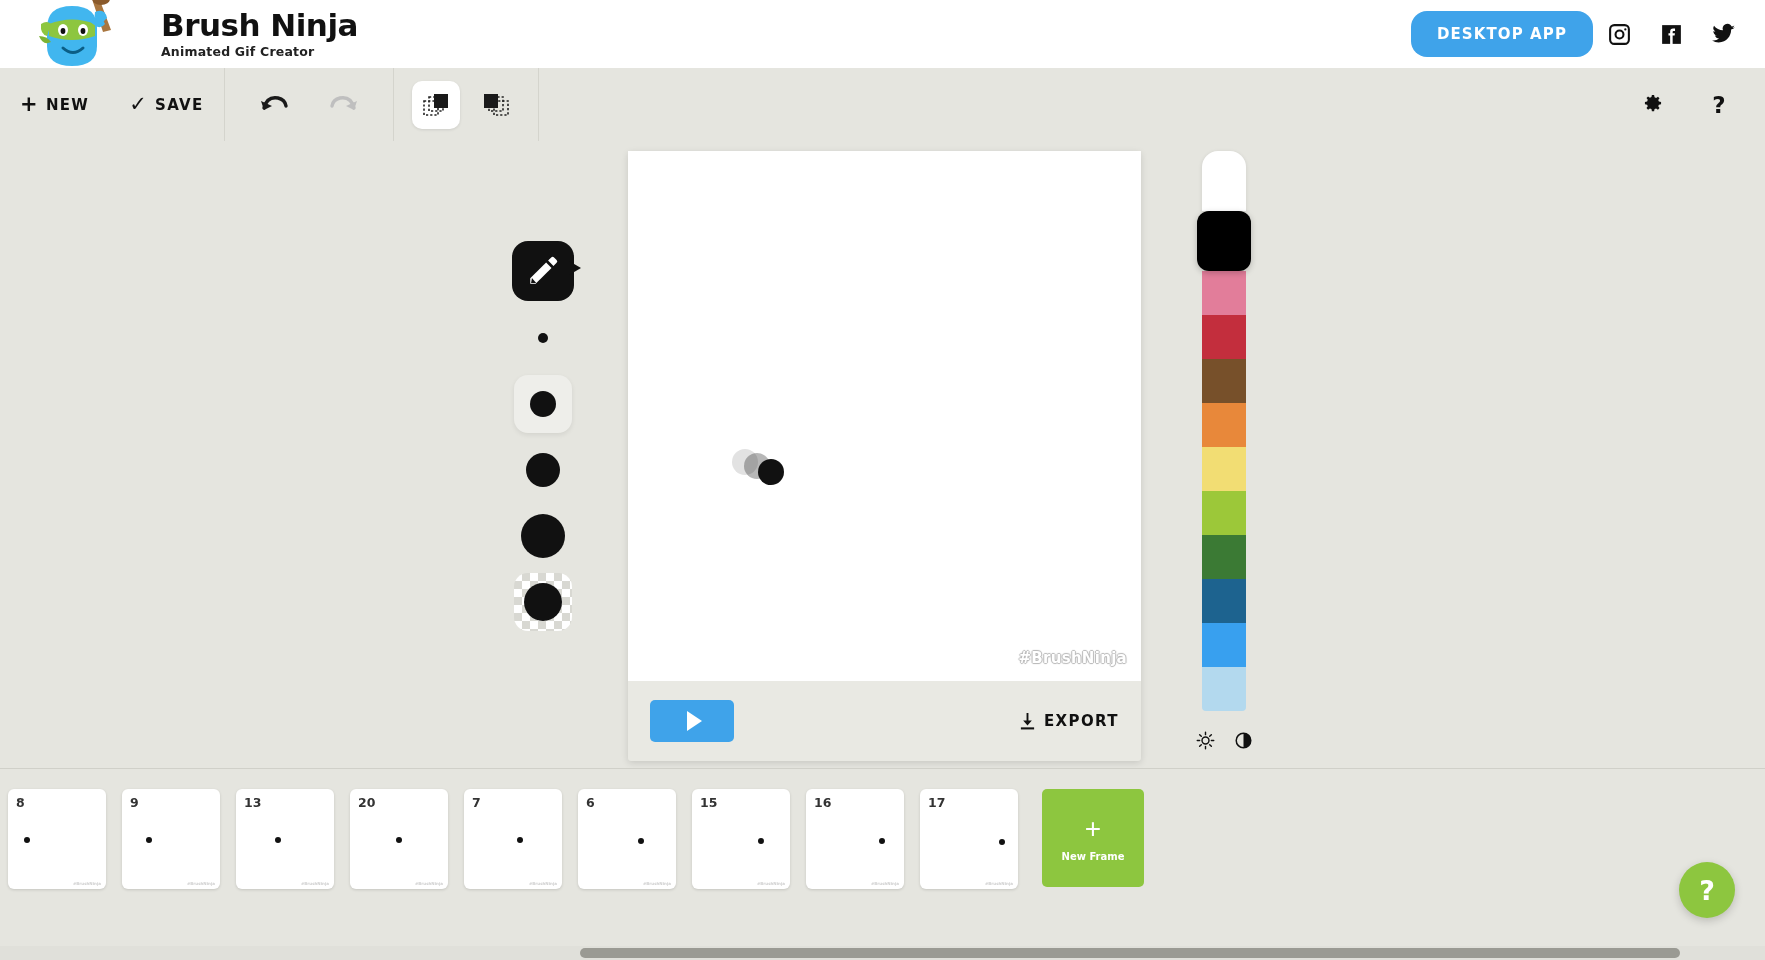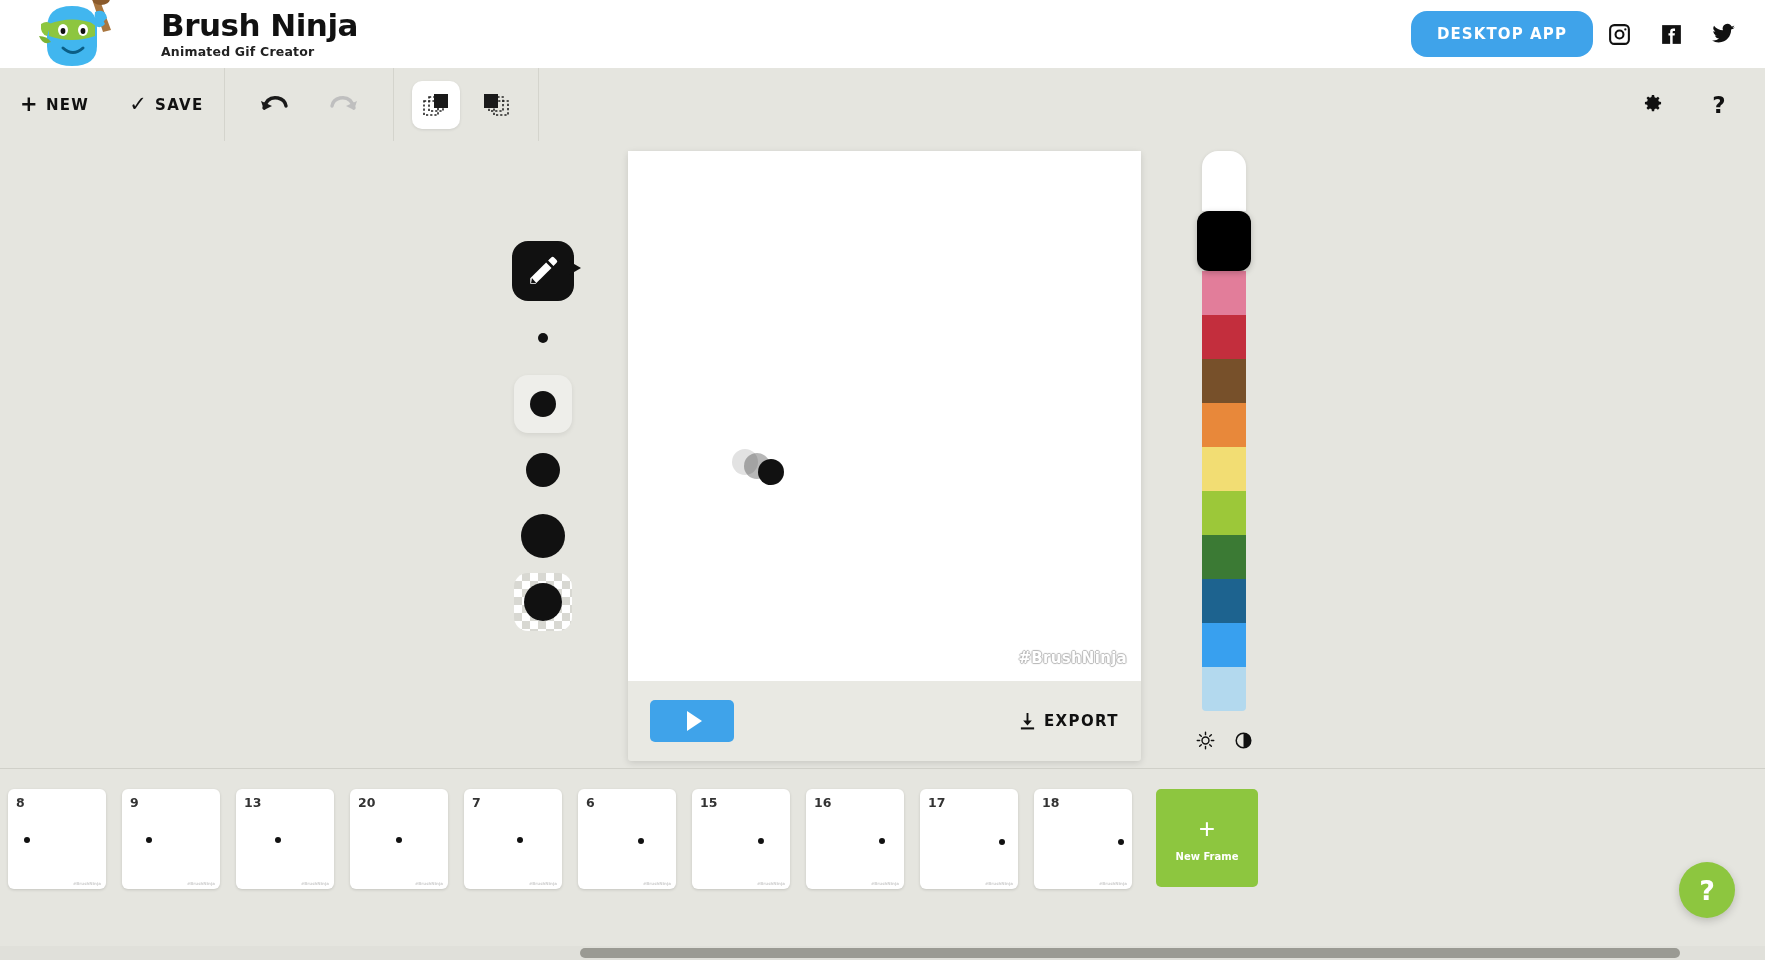--- a/index.html
+++ b/index.html
@@ -457,25 +457,20 @@
       <div class="frame">
         <div class="frame-num">16</div>
         <span class="frame-dot" style="left: 73px; top: 49px;"></span>
         <div class="frame-wm">#BrushNinja</div>
       </div>
       <div class="frame">
         <div class="frame-num">17</div>
         <span class="frame-dot" style="left: 79px; top: 50px;"></span>
         <div class="frame-wm">#BrushNinja</div>
       </div>
-      <div class="frame">
-        <div class="frame-num">18</div>
-        <span class="frame-dot" style="left: 84px; top: 50px;"></span>
-        <div class="frame-wm">#BrushNinja</div>
-      </div>
       <button class="new-frame">
         <span class="nf-plus">+</span>
         <span class="nf-label">New Frame</span>
       </button>
     </div>
 
   <button class="help-fab">?</button>
 
   <div class="scrollbar">
     <div class="scroll-thumb" id="scroll-thumb" style="left: 580px; width: 1100px;"></div>

